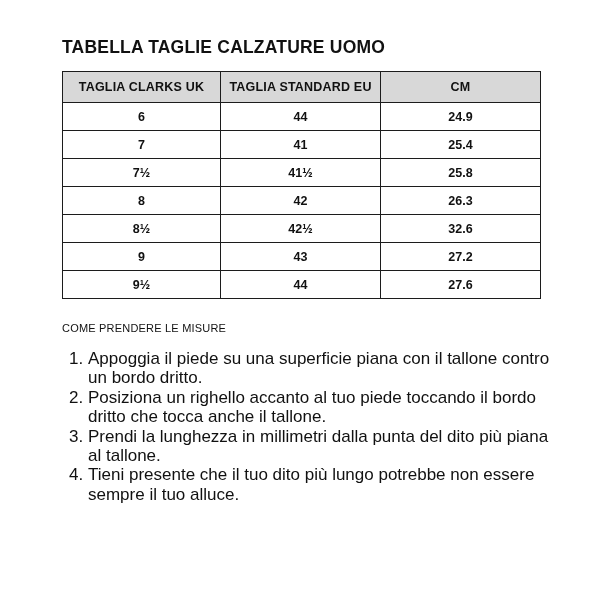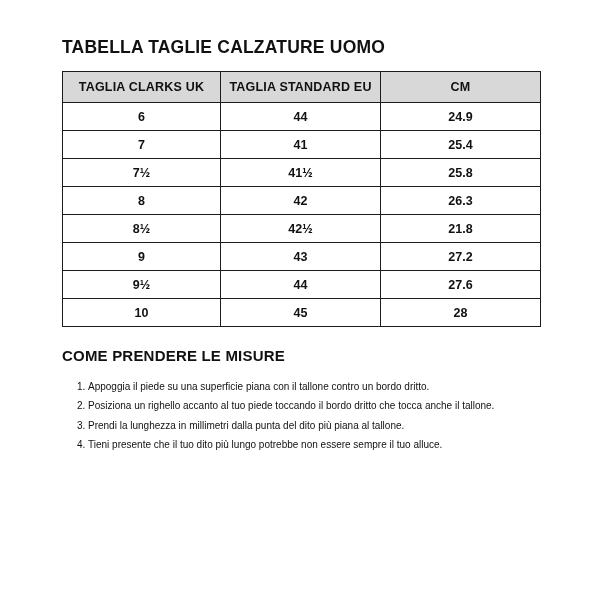--- a/index.html
+++ b/index.html
@@ -42,31 +42,31 @@
     background:var(--header-bg);
     height:30px;
     font-size:12.5px;
     letter-spacing:.2px;
   }
   table.size-table td{
     height:27px;
     font-size:12.5px;
   }
   .section-title{
-    font-size:15px;
-    font-weight:bold;
+    font-size:11px;
+    font-weight:normal;
     letter-spacing:.2px;
     margin:19px 0 11px 0;
     line-height:20px;
   }
   ol.instructions{
     margin:0;
     padding:0 0 0 26px;
     width:468px;
-    font-size:10px;
+    font-size:17px;
     line-height:19.4px;
     list-style:decimal outside;
   }
   ol.instructions li{margin:0;padding:0}
 </style>
 </head>
 <body>
 
 <div class="page">
 
@@ -102,36 +102,31 @@
           <td>25.8</td>
         </tr>
         <tr>
           <td>8</td>
           <td>42</td>
           <td>26.3</td>
         </tr>
         <tr>
           <td>8½</td>
           <td>42½</td>
-          <td>21.8</td>
+          <td>32.6</td>
         </tr>
         <tr>
           <td>9</td>
           <td>43</td>
           <td>27.2</td>
         </tr>
         <tr>
           <td>9½</td>
           <td>44</td>
           <td>27.6</td>
-        </tr>
-        <tr>
-          <td>10</td>
-          <td>45</td>
-          <td>28</td>
         </tr>
       </tbody>
   </table>
 
   <h2 class="section-title">COME PRENDERE LE MISURE</h2>
 
   <ol class="instructions">
       <li>Appoggia il piede su una superficie piana con il tallone contro un bordo dritto.</li>
       <li>Posiziona un righello accanto al tuo piede toccando il bordo dritto che tocca anche il tallone.</li>
       <li>Prendi la lunghezza in millimetri dalla punta del dito più piana al tallone.</li>

